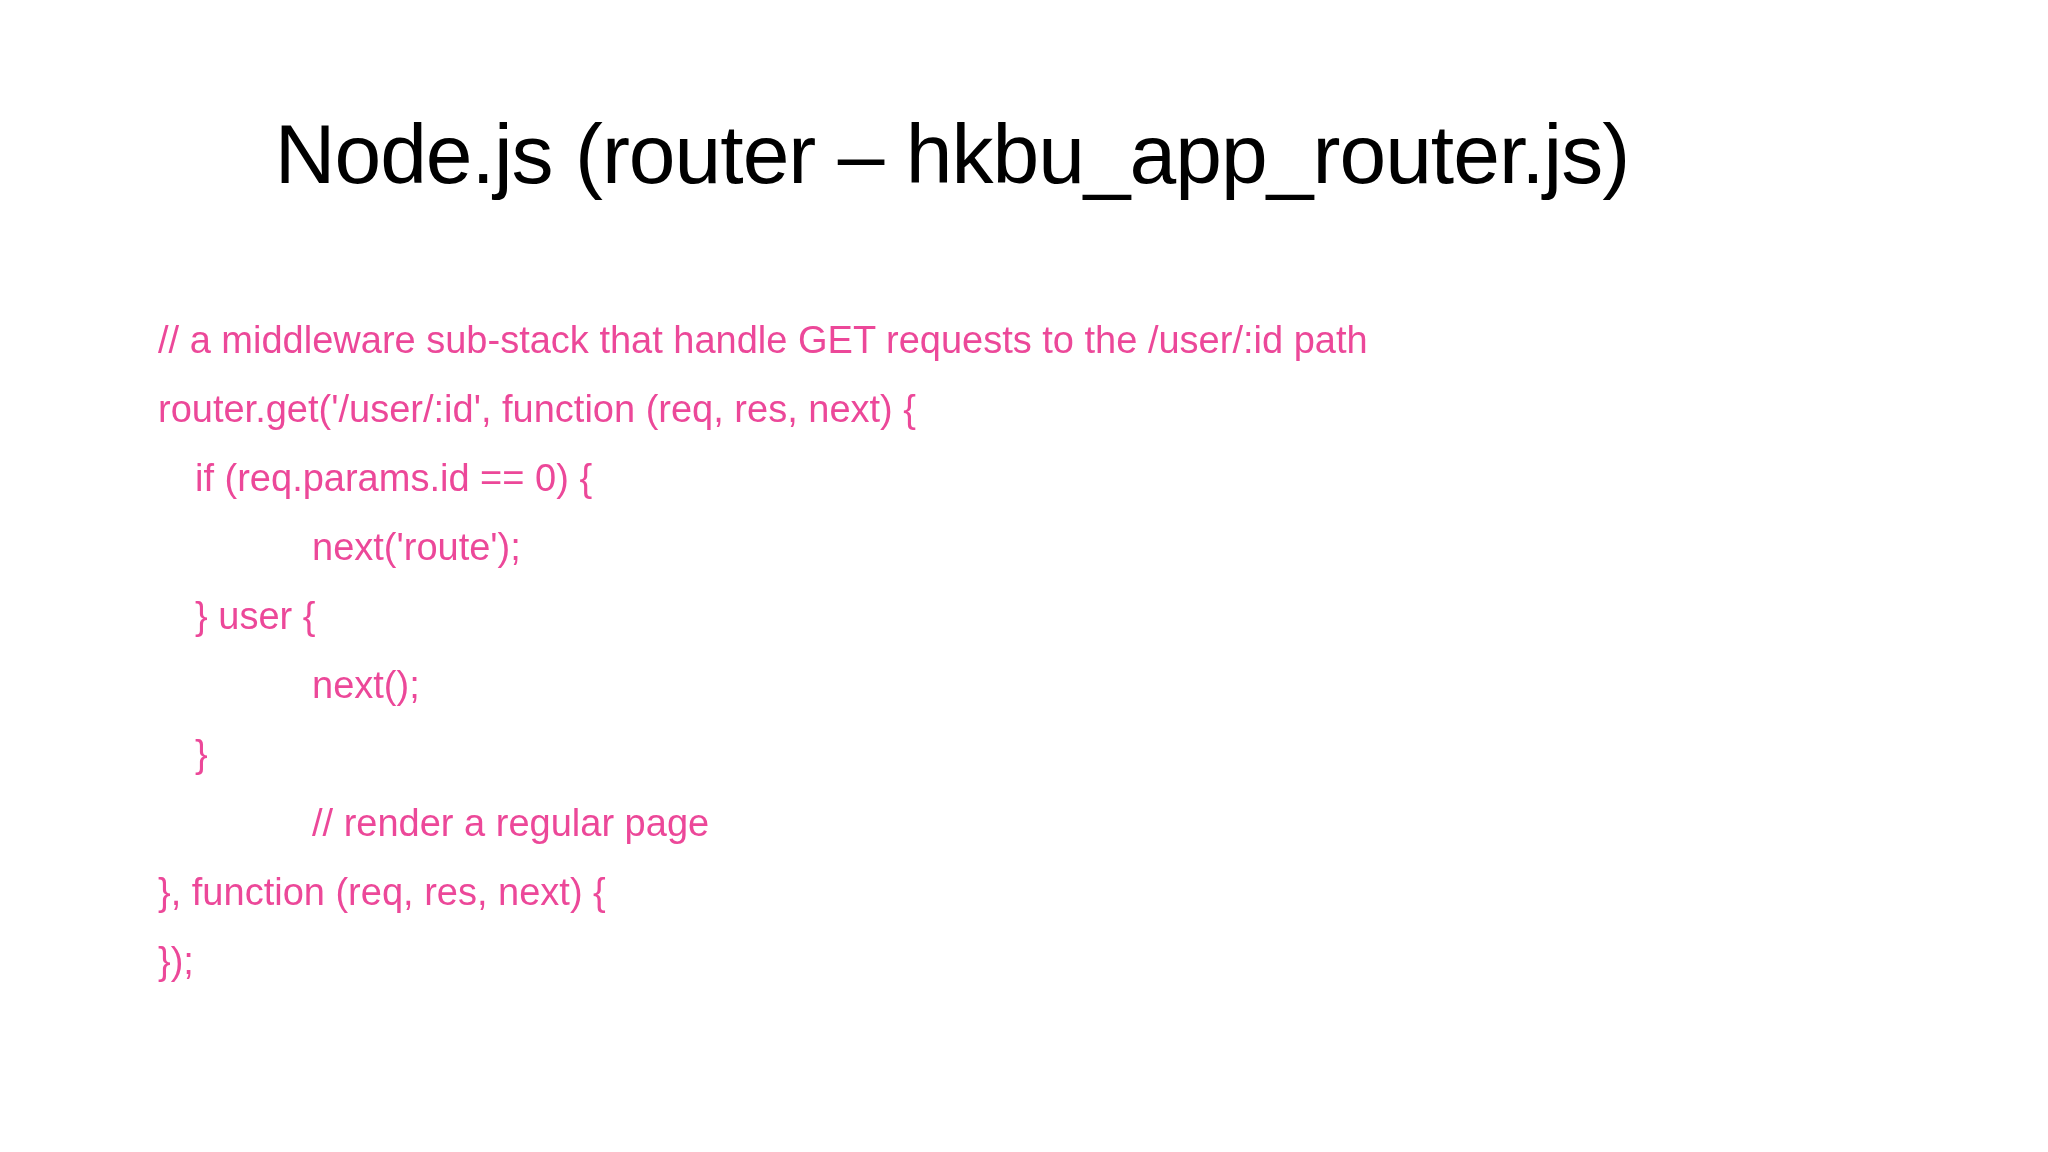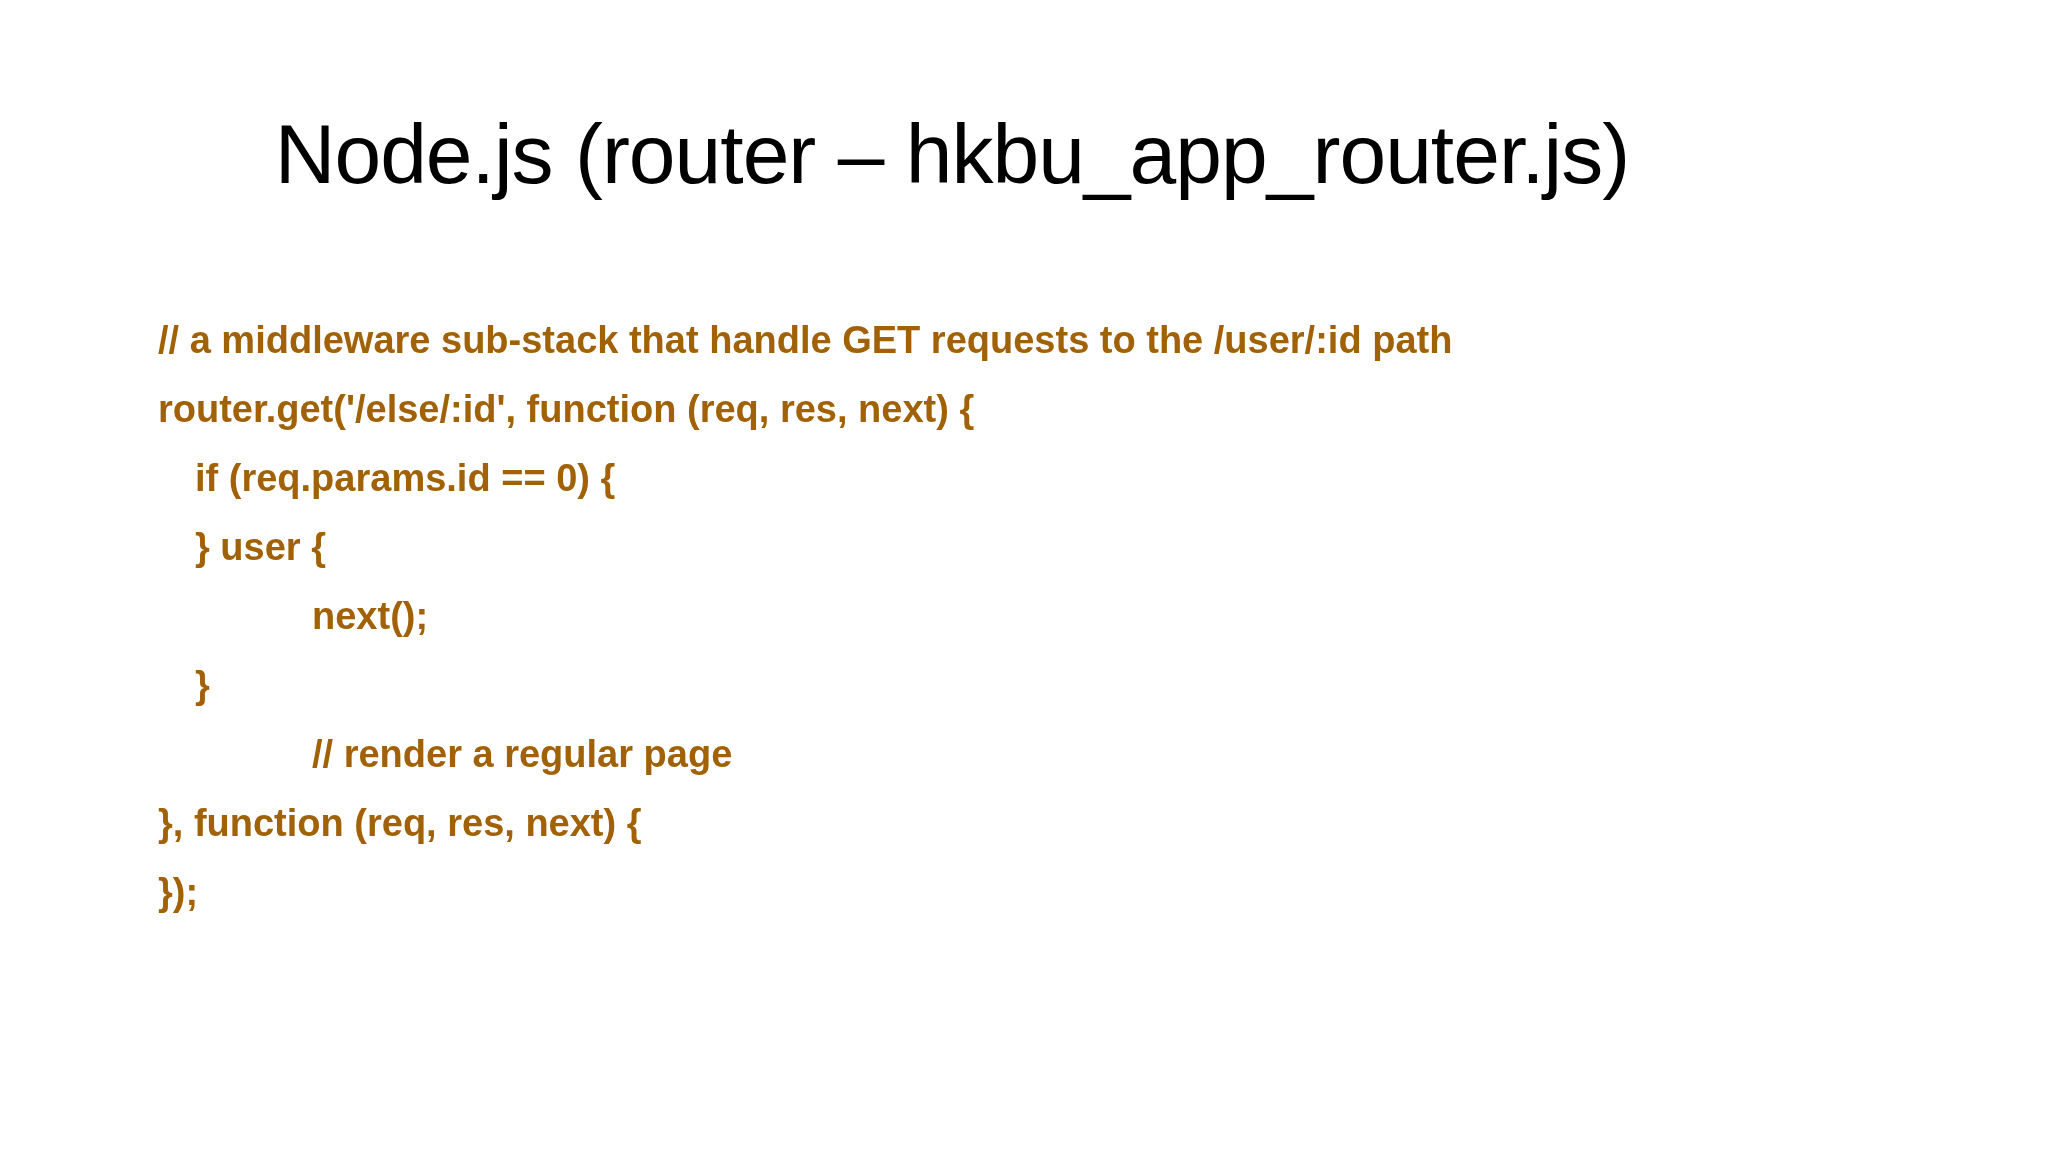--- a/index.html
+++ b/index.html
@@ -30,42 +30,43 @@
     letter-spacing: -1px;
     color: #000000;
     line-height: 1.2;
     white-space: nowrap;
   }
   .code-block {
     position: absolute;
     top: 306px;
     left: 158px;
     right: 80px;
-    color: #a16207;
+    color: #ec4899;
     font-size: 38px;
     line-height: 69px;
-    font-weight: 700;
+    font-weight: 400;
   }
   .code-line {
     white-space: pre;
   }
   .code-line.indent-1 { padding-left: 37px; }
   .code-line.indent-2 { padding-left: 154px; }
 </style>
 </head>
 <body>
 
 <div class="slide">
 
   <div class="slide-title">Node.js (router – hkbu_app_router.js)</div>
 
   <div class="code-block">
     <div class="code-line indent-0">// a middleware sub-stack that handle GET requests to the /user/:id path</div>
-    <div class="code-line indent-0">router.get('/else/:id', function (req, res, next) {</div>
+    <div class="code-line indent-0">router.get('/user/:id', function (req, res, next) {</div>
     <div class="code-line indent-1">if (req.params.id == 0) {</div>
+    <div class="code-line indent-2">next('route');</div>
     <div class="code-line indent-1">} user {</div>
     <div class="code-line indent-2">next();</div>
     <div class="code-line indent-1">}</div>
     <div class="code-line indent-2">// render a regular page</div>
     <div class="code-line indent-0">}, function (req, res, next) {</div>
     <div class="code-line indent-0">});</div>
   </div>
 
 </div>
 

